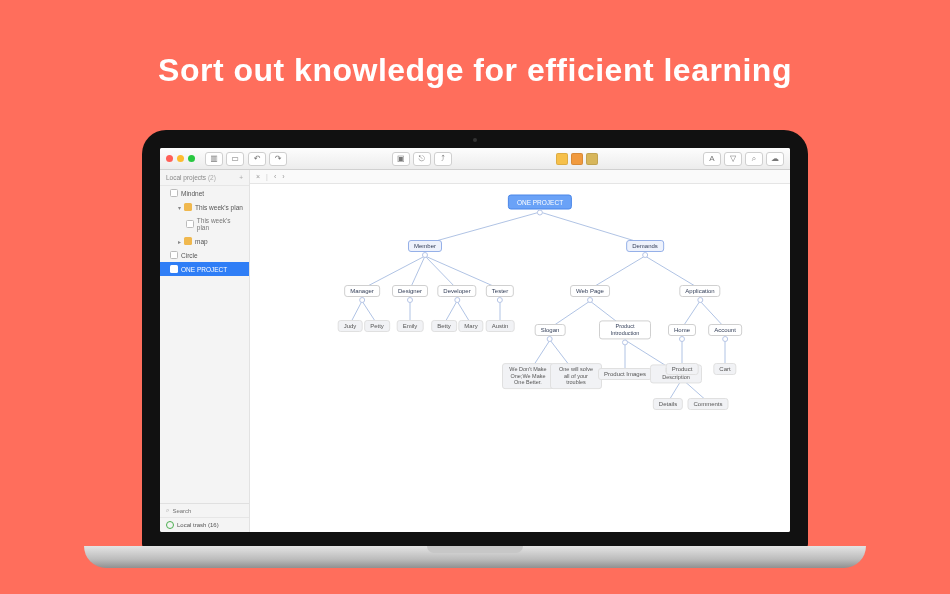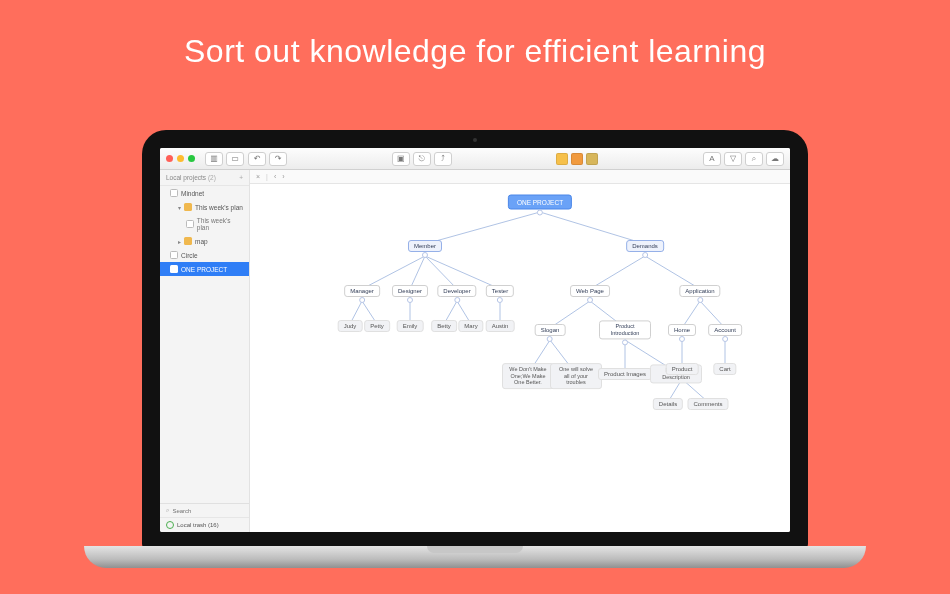--- a/index.html
+++ b/index.html
@@ -6,23 +6,23 @@
   body {
     width: 950px; height: 594px;
     background: #ff6e5c;
     font-family: "Helvetica Neue", Arial, sans-serif;
     overflow: hidden;
     position: relative;
   }
   .headline {
     color: #fff;
     font-size: 32px;
-    font-weight: 400;
+    font-weight: 700;
     text-align: center;
-    padding-top: 33px;
+    padding-top: 52px;
     letter-spacing: 0.5px;
   }
 
   
   .laptop {
     position: absolute;
     left: 142px; top: 130px;
     width: 666px; height: 454px;
   }
   .lid {

